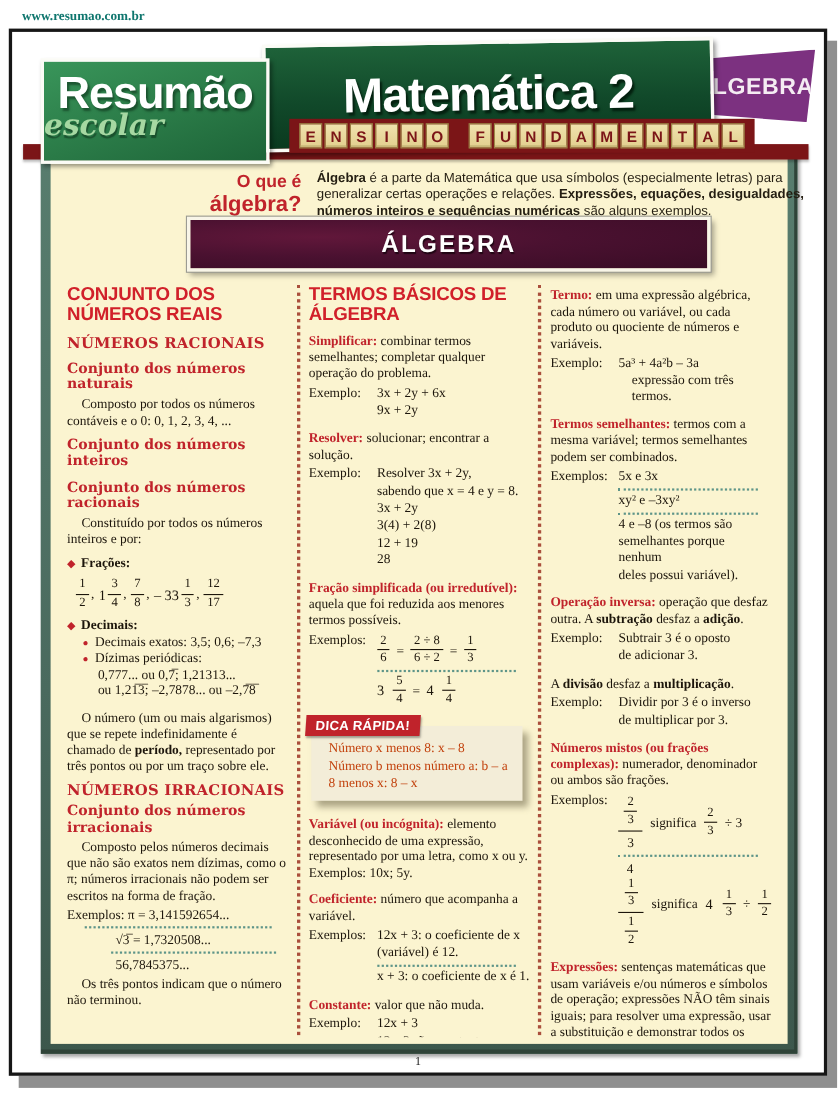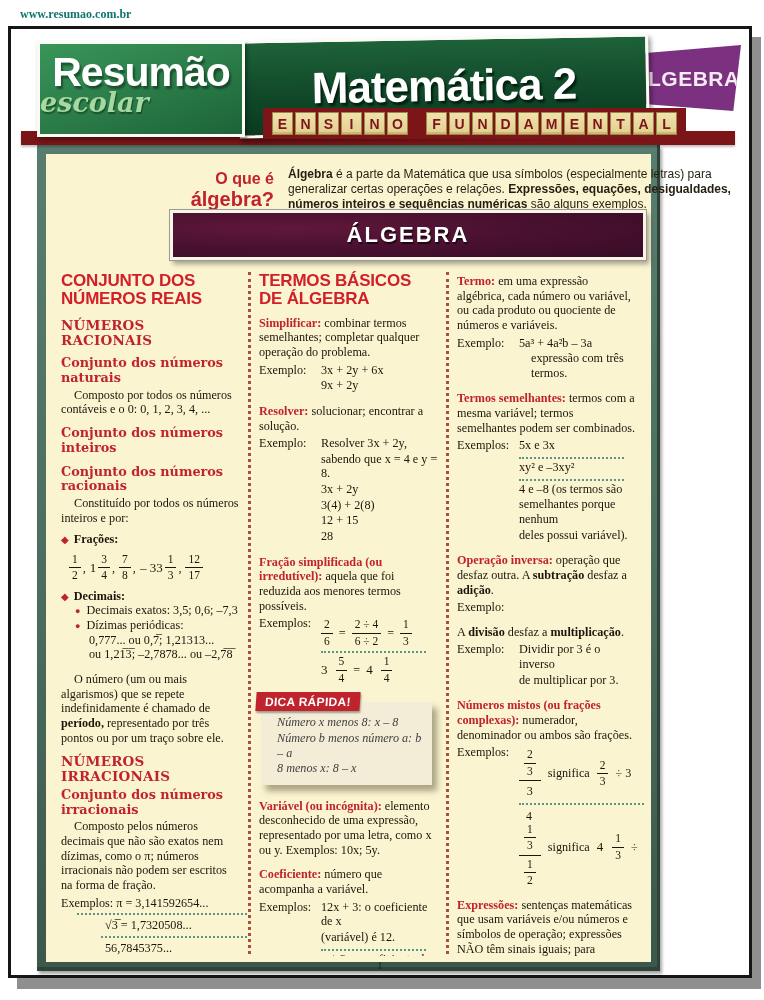--- a/index.html
+++ b/index.html
@@ -1,26 +1,26 @@
 <!DOCTYPE html>
 <html><head>
 <meta charset="utf-8">
 <style>
   html,body{margin:0;padding:0;background:#ffffff;width:764px;height:1000px;overflow:hidden;
     font-family:"Liberation Serif",serif;-webkit-font-smoothing:antialiased;}
   .url{position:absolute;left:20px;top:8px;font:700 12px/1 "Liberation Serif",serif;color:#0f766e;}
   .page{position:absolute;left:8px;top:26px;width:738px;height:946px;background:#ffffff;
     border:3px solid #161616;box-shadow:9px 11px 0 #8f8f8f;}
   
-  .frame{position:absolute;left:26px;top:116px;width:623px;height:826px;
+  .frame{position:absolute;left:26px;top:103px;width:688px;height:826px;
     background:linear-gradient(180deg,#587d6e 0%,#4a6a5e 60%,#3c574c 100%);
     box-shadow:inset -3px -4px 0 #2f4338,2px 3px 3px rgba(0,0,0,.35);}
   .content{position:absolute;left:9px;top:9px;right:9px;bottom:9px;background:#fbf4d0;}
   
-  .logo{position:absolute;left:26px;top:12px;width:202px;height:90px;
+  .logo{position:absolute;left:26px;top:24px;width:202px;height:90px;
     background:linear-gradient(160deg,#39955a 0%,#2a7a47 55%,#1d6438 100%);
     border:3px solid #fbfbf6;box-shadow:2px 3px 4px rgba(0,0,0,.4);z-index:6;}
   .brand{font:900 41px/1 "Liberation Sans",sans-serif;color:#fff;letter-spacing:-1px;
     text-align:center;margin-top:8px;text-shadow:2px 3px 2px rgba(10,40,20,.55);}
   .brand-sub{font:700 italic 27px/1 "DejaVu Serif",serif;color:#a6d8a2;text-align:left;
     margin:-4px 14px 0 0;text-shadow:1px 2px 1px rgba(10,40,20,.5);}
   .tpanel{position:absolute;left:228px;top:8px;width:404px;height:92px;
     background:linear-gradient(180deg,#1e6239 0%,#11492a 55%,#0a3a1f 100%);
     border:3px solid #fbfbf6;transform:rotate(-1deg);box-shadow:2px 4px 5px rgba(0,0,0,.45);z-index:5;
     display:flex;align-items:center;justify-content:center;}
@@ -89,21 +89,21 @@
   .mrow{display:flex;align-items:center;gap:7px;margin:3px 0;}
   .cfr{display:inline-block;text-align:center;vertical-align:middle;}
   .cfr > .cn{display:block;border-bottom:1px solid #1c150b;padding:1px 5px 3px;}
   .cfr > .cd{display:block;padding-top:3px;}
   .cfr .whole{font-size:12px;}
   .dica{position:relative;margin:17px 6px 6px 2px;background:#f3edd8;padding:13px 10px 8px 16px;
     box-shadow:5px 6px 6px rgba(105,98,70,.55);}
   .dica-badge{position:absolute;top:-10px;left:-5px;background:#c0232b;color:#fff;
     font:800 12px/1 "Liberation Sans",sans-serif;padding:4px 9px 3px;transform:skewX(-4deg);
     box-shadow:1px 2px 2px rgba(0,0,0,.35);letter-spacing:.3px;}
-  .dica p{font-style:italic;color:#404040;margin:0 0 1px;}
+  .dica p{color:#c2410c;margin:0 0 1px;}
   .pageno{position:absolute;bottom:4px;left:0;right:0;text-align:center;
     font:11px "Liberation Serif",serif;color:#222;}
 </style>
 </head>
 <body>
 
 <div class="url">www.resumao.com.br</div>
 
 <div class="page">
 
@@ -245,39 +245,39 @@
 
           <div class="item">
             <span class="term">Resolver:</span><span> solucionar; encontrar a solução.</span>
             <div class="ex">
               <span class="ex-label">Exemplo:</span>
               <div class="ex-body">
                 <div>Resolver 3x + 2y,</div>
                 <div>sabendo que x = 4 e y = 8.</div>
                 <div>3x + 2y</div>
                 <div>3(4) + 2(8)</div>
-                <div>12 + 15</div>
+                <div>12 + 19</div>
                 <div>28</div>
               </div>
             </div>
           </div>
 
           <div class="item">
             <span class="term">Fração simplificada (ou irredutível):</span><span> aquela que foi reduzida aos menores termos possíveis.</span>
             <div class="ex">
               <span class="ex-label">Exemplos:</span>
               <div class="ex-body">
                 <div class="eqrow">
                   <span class="fr">
                       <span class="n">2</span>
                       <span class="d">6</span>
                     </span>
                   <span>=</span>
                   <span class="fr">
-                      <span class="n">2 ÷ 4</span>
+                      <span class="n">2 ÷ 8</span>
                       <span class="d">6 ÷ 2</span>
                     </span>
                   <span>=</span>
                   <span class="fr">
                       <span class="n">1</span>
                       <span class="d">3</span>
                     </span>
                 </div>
                 <div class="dotsep"></div>
                 <div class="eqrow">
@@ -362,20 +362,24 @@
                 <div>semelhantes porque nenhum</div>
                 <div>deles possui variável).</div>
               </div>
             </div>
           </div>
 
           <div class="item">
             <span class="term">Operação inversa:</span><span> operação que desfaz outra. A </span><span class="bold">subtração</span><span> desfaz a </span><span class="bold">adição</span><span>.</span>
             <div class="ex">
               <span class="ex-label">Exemplo:</span>
+              <div class="ex-body">
+                <div>Subtrair 3 é o oposto</div>
+                <div>de adicionar 3.</div>
+              </div>
             </div>
           </div>
 
           <div class="item">
             <span>A </span><span class="bold">divisão</span><span> desfaz a </span><span class="bold">multiplicação</span><span>.</span>
             <div class="ex">
               <span class="ex-label">Exemplo:</span>
               <div class="ex-body">
                 <div>Dividir por 3 é o inverso</div>
                 <div>de multiplicar por 3.</div>

